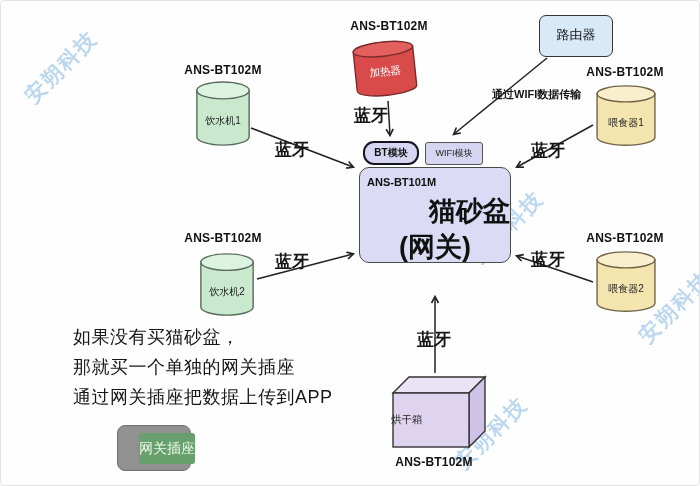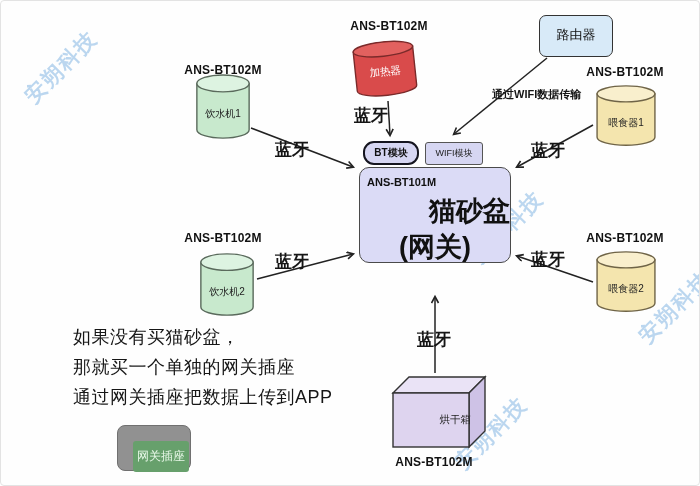--- a/index.html
+++ b/index.html
@@ -25,25 +25,25 @@
           font-size:10px;font-weight:bold;line-height:20px;}
   .module.wifi-mod{left:424px;top:141px;width:58px;height:23px;border:1px solid #555;border-radius:3px;
           font-size:9px;line-height:21px;color:#222;}
   .router{position:absolute;left:538px;top:14px;width:74px;height:42px;background:var(--router-bg,#d8eaf8);
           border:1.5px solid #333;border-radius:7px;box-sizing:border-box;
           text-align:center;line-height:38px;font-size:13px;}
   .wifi-note{position:absolute;left:444px;top:86px;font-size:11px;font-weight:600;color:#161616;margin-left:47px;}
   .note-line{position:absolute;left:72px;font-size:18px;color:#161616;letter-spacing:.5px;}
   .socket{position:absolute;left:116px;top:424px;width:74px;height:46px;background:var(--socket-body,#919191);
           border:1px solid #707070;border-radius:8px;box-sizing:border-box;}
-  .socket-screen{position:absolute;left:15px;top:7px;width:56px;height:31px;background:var(--socket-screen,#67a06c);
-          border-radius:3px;text-align:center;line-height:31px;font-size:12px;color:#e8f8e8;margin-top:8px;}
+  .socket-screen{position:absolute;left:21px;top:7px;width:56px;height:31px;background:var(--socket-screen,#67a06c);
+          border-radius:3px;text-align:center;line-height:31px;font-size:14px;color:#e8f8e8;}
   .dryer{position:absolute;left:390px;top:374px;width:96px;height:74px;}
   .dryer svg{position:absolute;left:0;top:0;width:100%;height:100%;}
-  .dryer-label{position:absolute;left:0;width:80px;top:38px;text-align:right;font-size:10.5px;color:#222;}
+  .dryer-label{position:absolute;left:0;width:80px;top:38px;text-align:left;font-size:10.5px;color:#222;}
   .arrows{position:absolute;left:0;top:0;width:700px;height:486px;pointer-events:none;}
 </style>
 </head>
 <body>
 
 <div class="stage">
 
   <div class="wm" style="left:14px;top:52px;">安朔科技</div>
   <div class="wm" style="left:460px;top:212px;">安朔科技</div>
   <div class="wm" style="left:628px;top:292px;">安朔科技</div>
@@ -71,21 +71,21 @@
       <ellipse cx="30" cy="10" rx="28" ry="9" style="fill:var(--red-top);stroke:#7a2a2a;stroke-width:1.4;" vector-effect="non-scaling-stroke"></ellipse>
     </svg>
     <div class="cyl-label light">加热器</div>
   </div>
   <div class="bt" style="left:353px;top:103px;">蓝牙</div>
 
   <div class="router">路由器</div>
   <div class="wifi-note">通过WIFI数据传输</div>
 
   <div class="model" style="left:176px;top:62px;width:92px;">ANS-BT102M</div>
-  <div class="cyl" style="left:194px;top:73px;width:56px;height:66px;">
+  <div class="cyl" style="left:194px;top:80px;width:56px;height:66px;">
     <svg viewBox="0 0 60 70" preserveAspectRatio="none">
       <path d="M2,10 L2,59 A28,9 0 0 0 58,59 L58,10 Z" style="fill:var(--green-body);stroke:#5a6a5c;stroke-width:1.4;" vector-effect="non-scaling-stroke"></path>
       <ellipse cx="30" cy="10" rx="28" ry="9" style="fill:var(--green-top);stroke:#5a6a5c;stroke-width:1.4;" vector-effect="non-scaling-stroke"></ellipse>
     </svg>
     <div class="cyl-label">饮水机1</div>
   </div>
   <div class="bt" style="left:274px;top:137px;">蓝牙</div>
 
   <div class="model" style="left:176px;top:230px;width:92px;">ANS-BT102M</div>
   <div class="cyl" style="left:198px;top:252px;width:56px;height:64px;">

